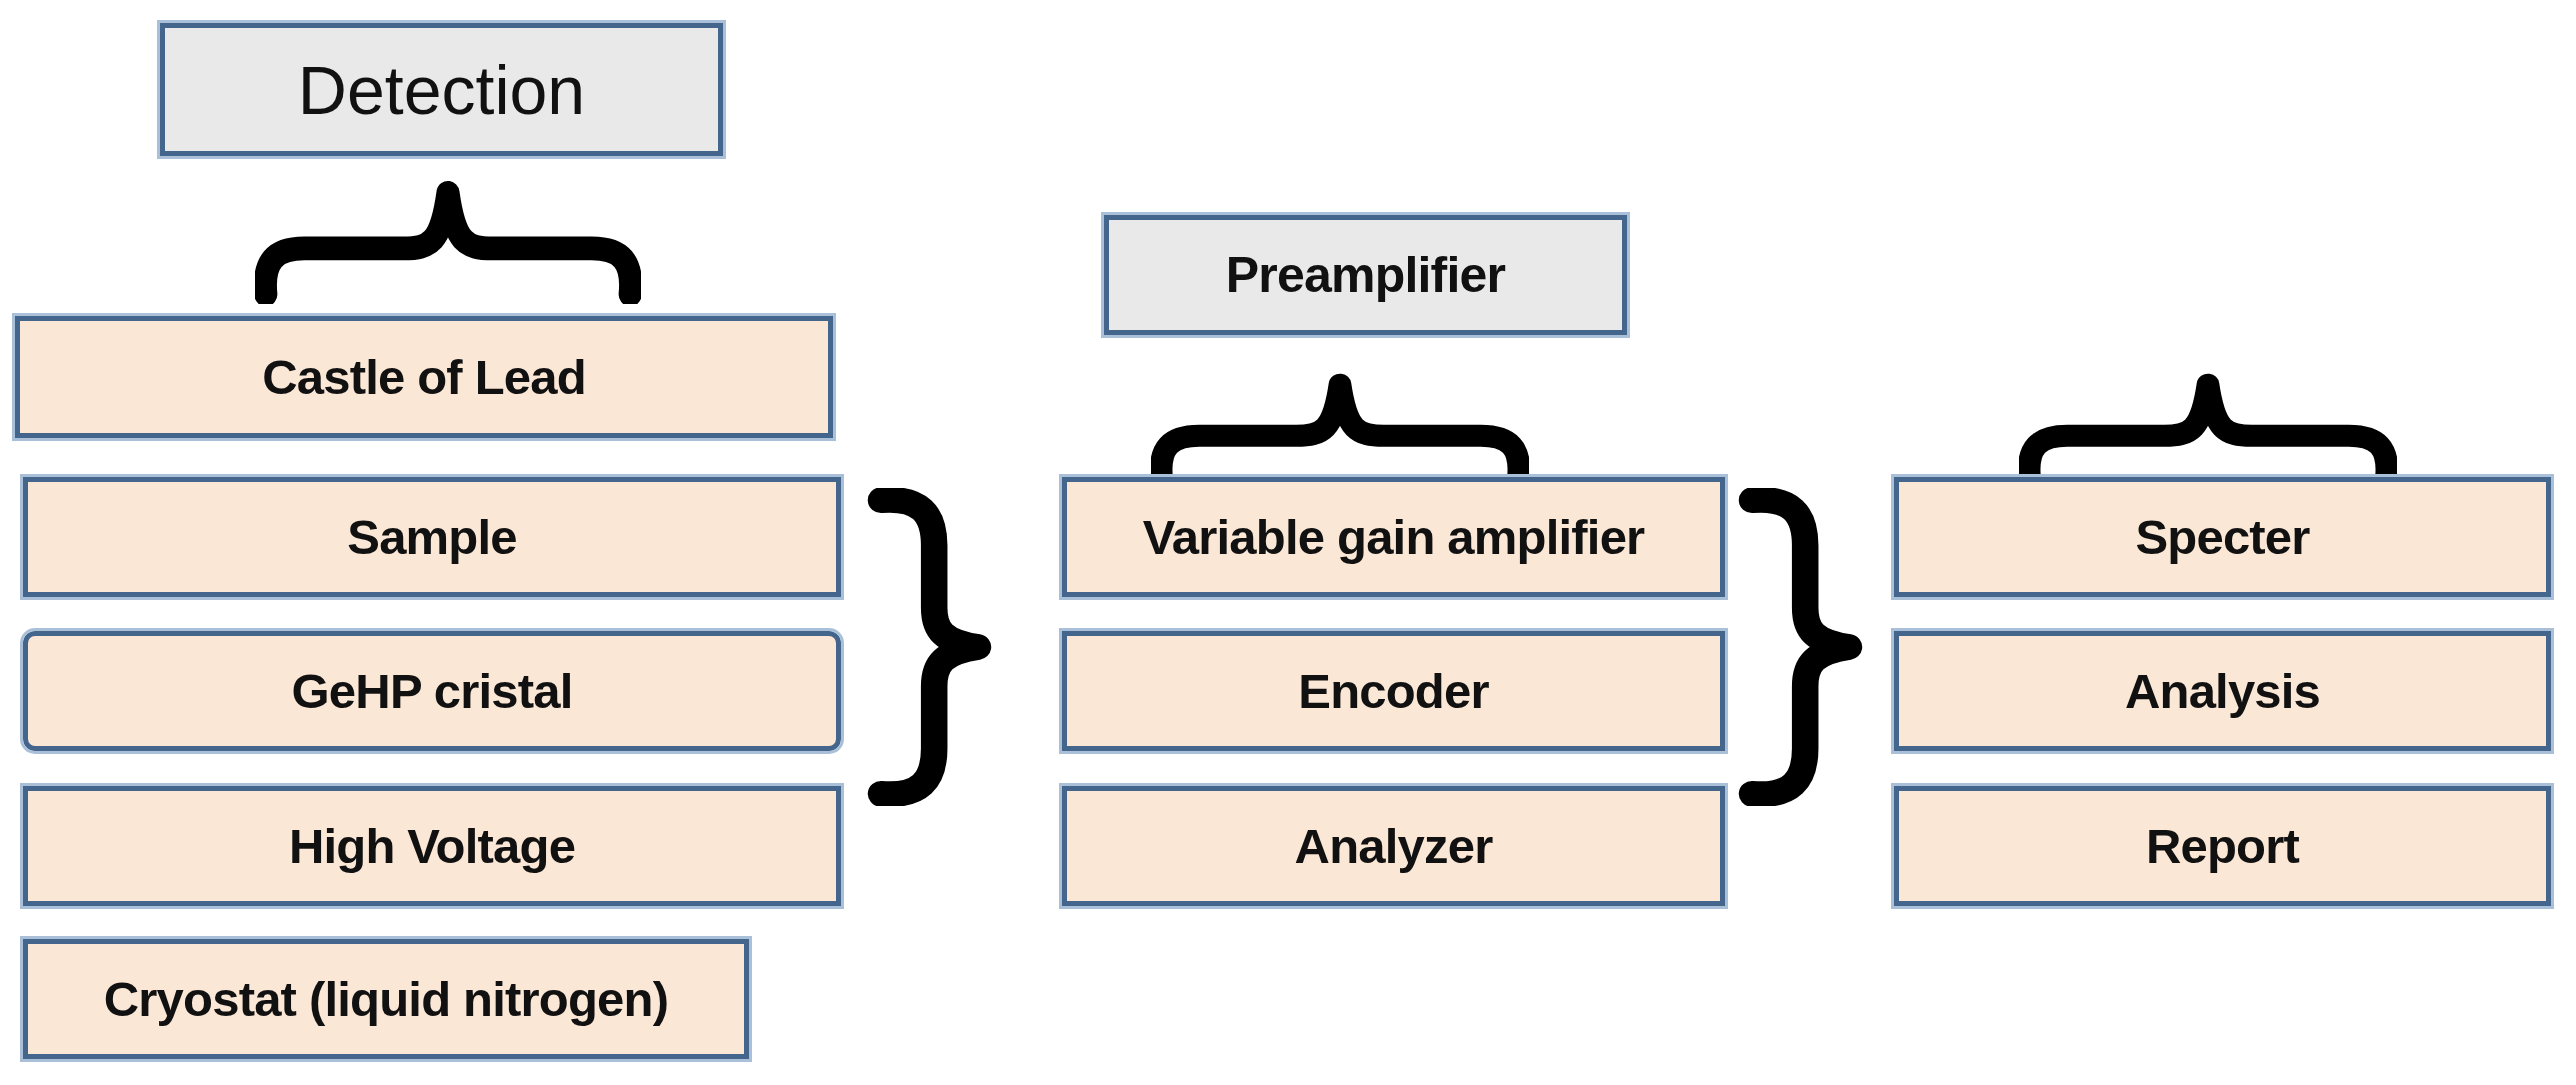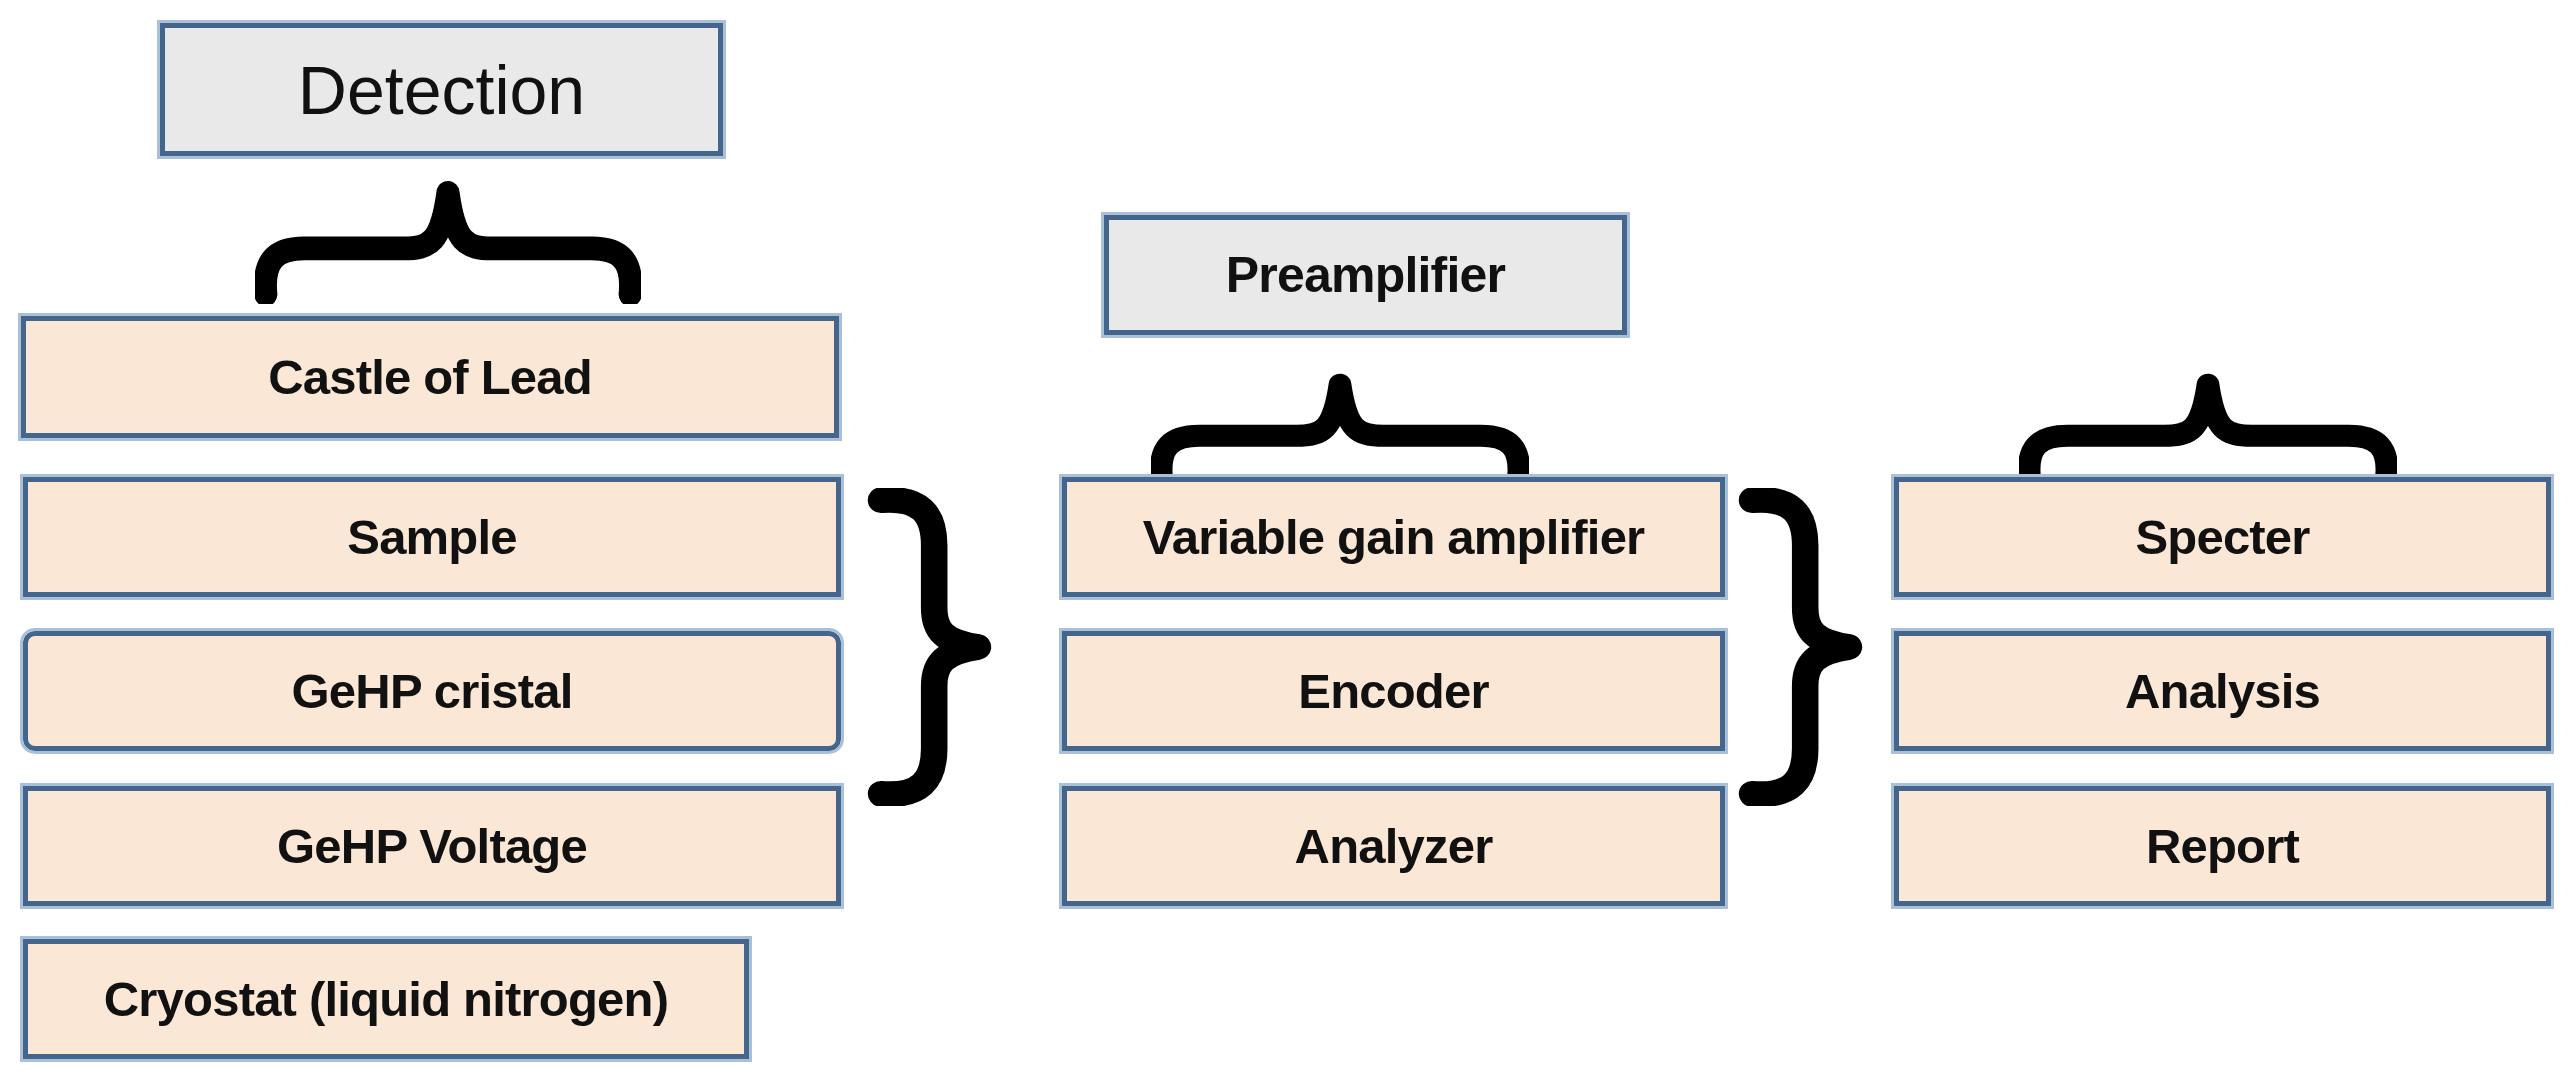--- a/index.html
+++ b/index.html
@@ -52,21 +52,21 @@
   .brace path {
     fill: none;
     stroke: var(--brace, #000000);
     stroke-linecap: round;
     stroke-linejoin: round;
   }
 
   
   #hdr-detection   { left: 160px;  top: 23px;   width: 563px;  height: 133px; }
   #ob-detection    { left: 255px;  top: 177px;  width: 386px;  height: 127px; }
-  #box-castle      { left: 21px;   top: 316px;  width: 818px; height: 122px; }
+  #box-castle      { left: 15px;   top: 316px;  width: 818px; height: 122px; }
   #box-sample      { left: 23px;   top: 477px;  width: 818px; height: 120px; }
   #box-gehp        { left: 23px;   top: 631px;  width: 818px; height: 120px; border-radius: 12px; }
   #box-highv       { left: 23px;   top: 786px; width: 818px; height: 120px; }
   #box-cryostat    { left: 23px;   top: 939px; width: 726px; height: 120px; }
   #rb-det-pre      { left: 867px; top: 488px;  width: 125px;  height: 318px; }
 
   
   #hdr-preamplifier{ left: 1104px; top: 215px;  width: 523px;  height: 120px; }
   #ob-preamplifier { left: 1151px; top: 370px;  width: 378px;  height: 117px; }
   #box-vga         { left: 1062px; top: 477px;  width: 663px;  height: 120px; }
@@ -88,21 +88,21 @@
 
   <div class="node header-box light" id="hdr-detection">Detection</div>
 
   <svg class="brace" id="ob-detection" viewBox="0 0 500 160" preserveAspectRatio="none">
     <path d="M 14,148 C 10,106 26,90 64,90 L 192,90 C 227,90 241,82 250,20 C 259,82 273,90 308,90 L 436,90 C 474,90 490,106 486,148" stroke-width="30"></path>
   </svg>
 
   <div class="node item-box" id="box-castle">Castle of Lead</div>
   <div class="node item-box" id="box-sample">Sample</div>
   <div class="node item-box" id="box-gehp">GeHP cristal</div>
-  <div class="node item-box" id="box-highv">GeHP Voltage</div>
+  <div class="node item-box" id="box-highv">High Voltage</div>
   <div class="node item-box" id="box-cryostat">Cryostat (liquid nitrogen)</div>
 
   <svg class="brace" id="rb-det-pre" viewBox="0 0 160 420" preserveAspectRatio="none">
     <path d="M 18,16 C 68,12 86,34 86,76 L 86,158 C 86,188 98,203 142,210 C 98,217 86,232 86,262 L 86,344 C 86,386 68,408 18,404" stroke-width="34"></path>
   </svg>
 
   <div class="node header-box" id="hdr-preamplifier">Preamplifier</div>
 
   <svg class="brace" id="ob-preamplifier" viewBox="0 0 500 160" preserveAspectRatio="none">
     <path d="M 14,148 C 10,106 26,90 64,90 L 192,90 C 227,90 241,82 250,20 C 259,82 273,90 308,90 L 436,90 C 474,90 490,106 486,148" stroke-width="30"></path>

